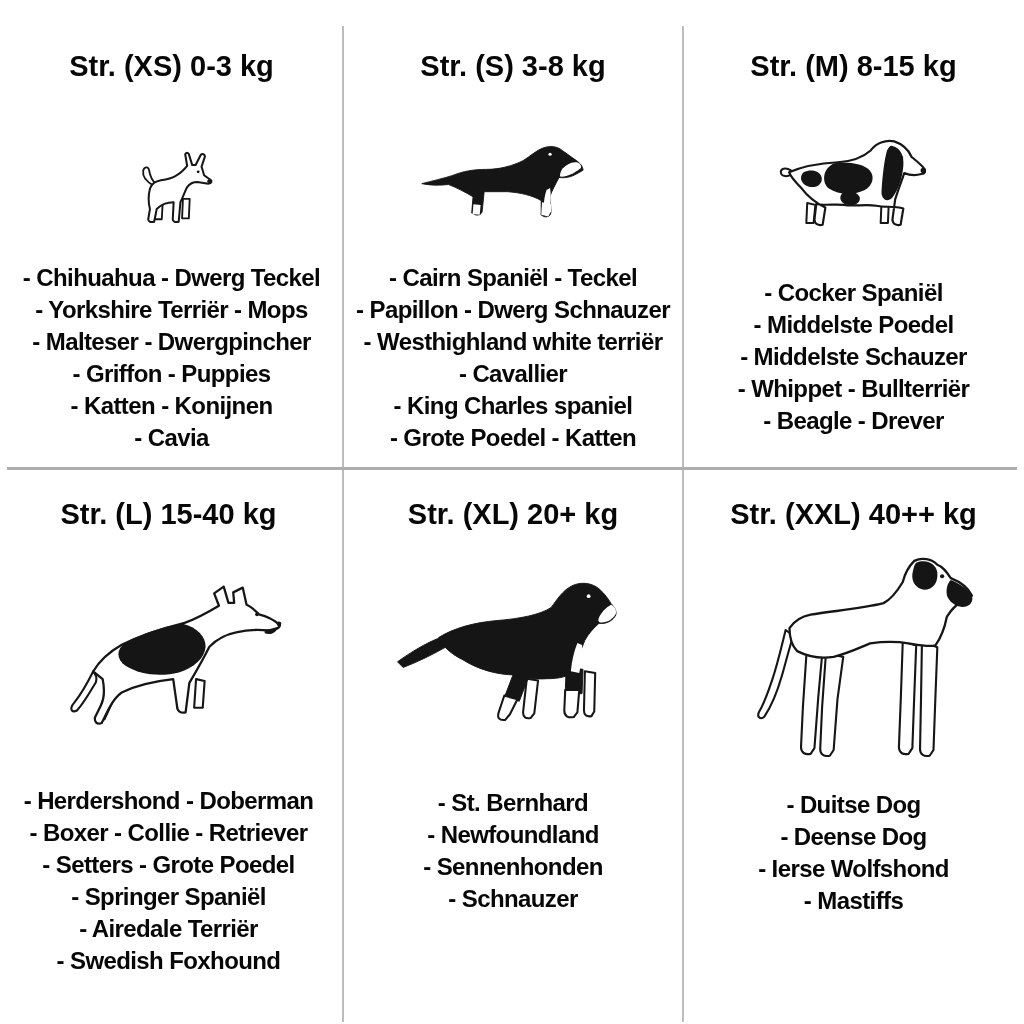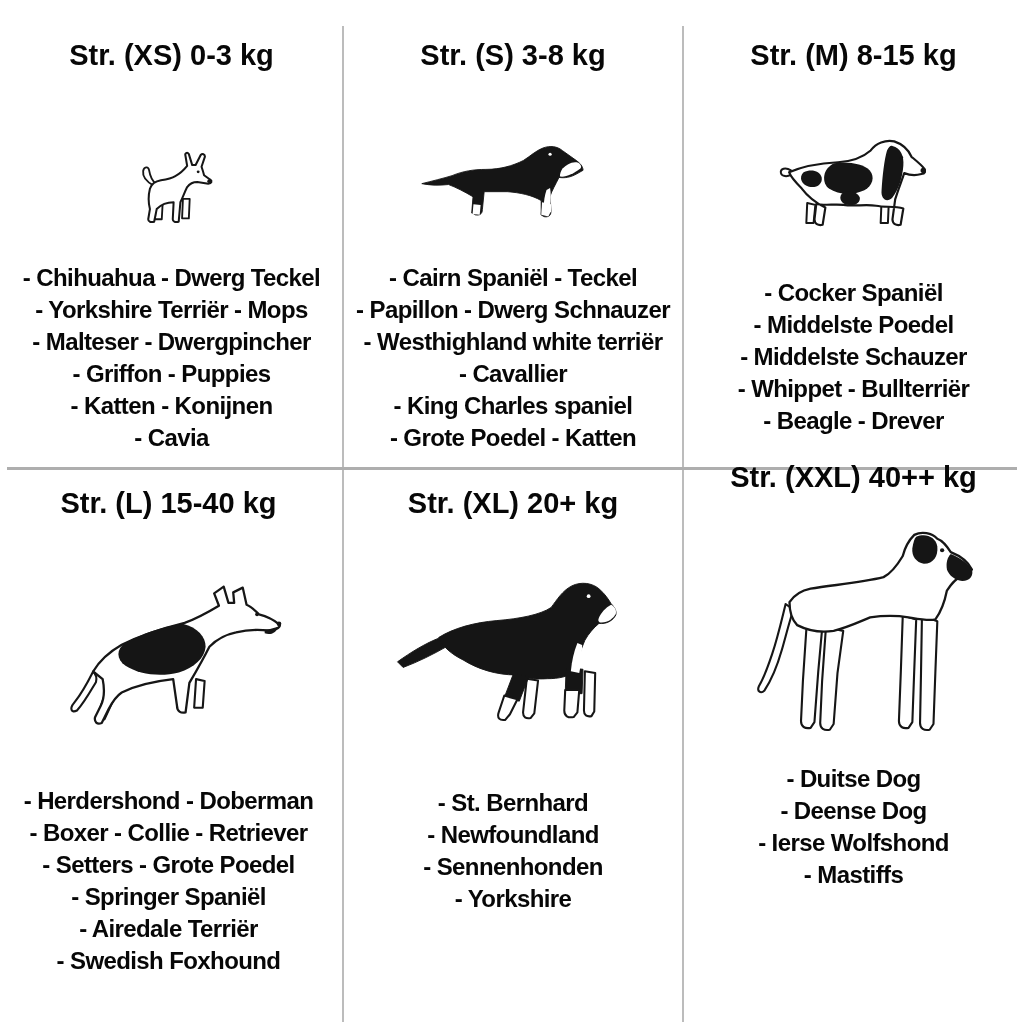--- a/index.html
+++ b/index.html
@@ -4,21 +4,21 @@
 <style>
   html,body{margin:0;padding:0;background:#ffffff;}
   .page{
     position:relative;width:1024px;height:1024px;background:#ffffff;
     font-family:"Liberation Sans",sans-serif;overflow:hidden;color:#0a0a0a;
   }
   .vline{position:absolute;top:26px;height:996px;width:2px;background:#bcbcbc;}
   .hline{position:absolute;left:7px;right:7px;top:467px;height:3px;background:#aeaeae;}
   .cell{position:absolute;}
   .cell-title{
-    position:absolute;left:0;right:0;margin:0;text-align:center;
+    position:absolute;left:0;right:0;margin:11px;text-align:center;
     font-size:29px;line-height:32px;font-weight:700;color:#070707;
   }
   .dog{position:absolute;}
   .dog svg{width:100%;height:100%;display:block;}
   .breeds{
     position:absolute;left:-6px;right:-6px;text-align:center;
     font-size:24px;line-height:32px;font-weight:700;letter-spacing:-0.6px;
     color:#070707;
   }
   .breed-line{white-space:nowrap;}
@@ -146,25 +146,25 @@
         <path class="white-o" d="M120 134 L114 152 C112 158 115 161 121 160 L126 154 L134 138 Z"></path>
         <path class="white" d="M222 56 C230 57 236 52 239 47 C240 43 238 39 234 37 C228 40 223 46 221 51 C220 53 220 55 222 56 Z"></path>
         <path class="white" d="M198 78 C194 88 192 98 191 108 L200 110 C202 100 203 88 203 80 Z"></path>
         <circle class="white" cx="210" cy="28" r="2"></circle>
       </svg>
     </div>
     <div class="breeds" style="top:317px">
       <div class="breed-line">- St. Bernhard</div>
       <div class="breed-line">- Newfoundland</div>
       <div class="breed-line">- Sennenhonden</div>
-      <div class="breed-line">- Yorkshire</div>
+      <div class="breed-line">- Schnauzer</div>
     </div>
   </section>
 
-  <section class="cell" style="left:683px;top:444px;width:341px;height:400px">
+  <section class="cell" style="left:683px;top:470px;width:341px;height:400px">
     <h2 class="cell-title" style="top:17px">Str. (XXL) 40++ kg</h2>
     <div class="dog" style="left:28px;top:64px;width:276px;height:240px">
       <svg viewBox="0 0 280 250" aria-hidden="true">
         <path class="white-o" d="M96 120 L92 180 L90 222 C90 228 94 230 100 229 L104 223 L108 170 L112 126 Z"></path>
         <path class="white-o" d="M196 112 L194 170 L192 222 C192 228 196 230 202 229 L206 223 L208 168 L210 116 Z"></path>
         <path class="white-o" d="M116 124 L112 180 L110 224 C110 230 114 232 120 231 L124 225 L128 172 L134 128 Z"></path>
         <path class="white-o" d="M216 112 L215 172 L214 224 C214 230 218 232 224 231 L228 225 L230 170 L232 118 Z"></path>
         <path class="white-o" d="M74 100 C70 116 66 134 60 152 C56 164 52 176 46 186 C44 191 48 194 52 190 C60 178 66 162 70 148 C74 134 78 118 82 106 Z"></path>
         <path class="outline" d="M268 64 C264 56 256 50 246 46 C242 40 238 34 232 32 C226 26 216 24 208 28 C202 34 198 42 196 50 C190 60 184 68 176 72 C152 78 124 80 100 84 C90 86 82 92 78 98 C78 108 80 116 86 122 C98 128 112 130 124 128 C140 124 152 118 162 114 C176 112 190 112 202 114 C214 116 224 118 230 116 C236 108 240 96 242 86 C246 80 250 74 256 72 C262 70 266 68 268 64 Z"></path>
         <path class="patch" d="M210 30 C220 26 230 30 232 40 C233 50 228 58 218 58 C210 57 205 50 206 42 C207 36 208 32 210 30 Z"></path>

